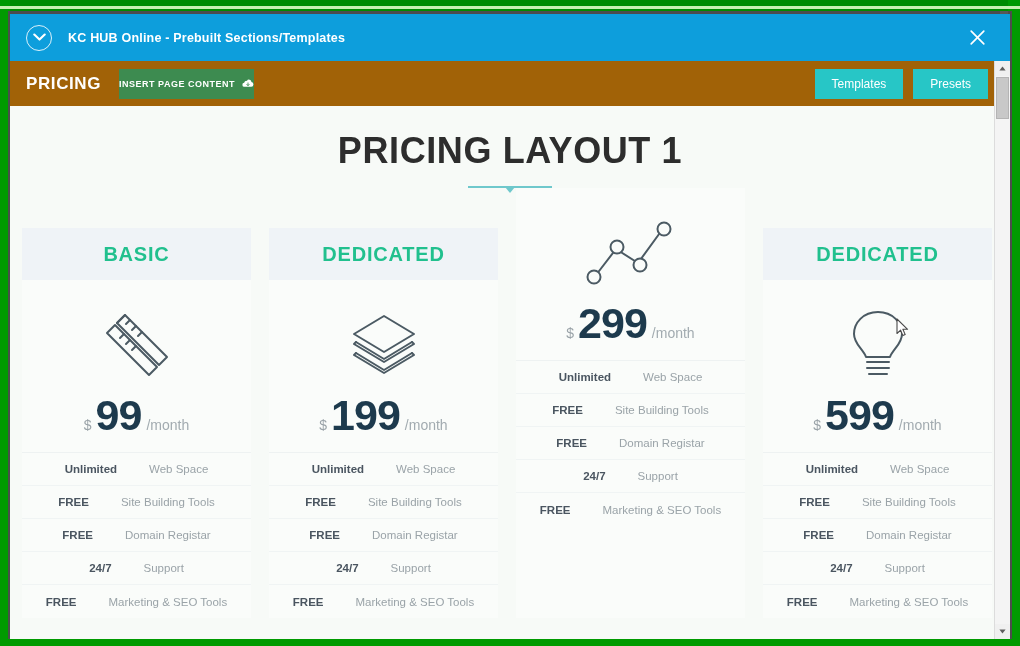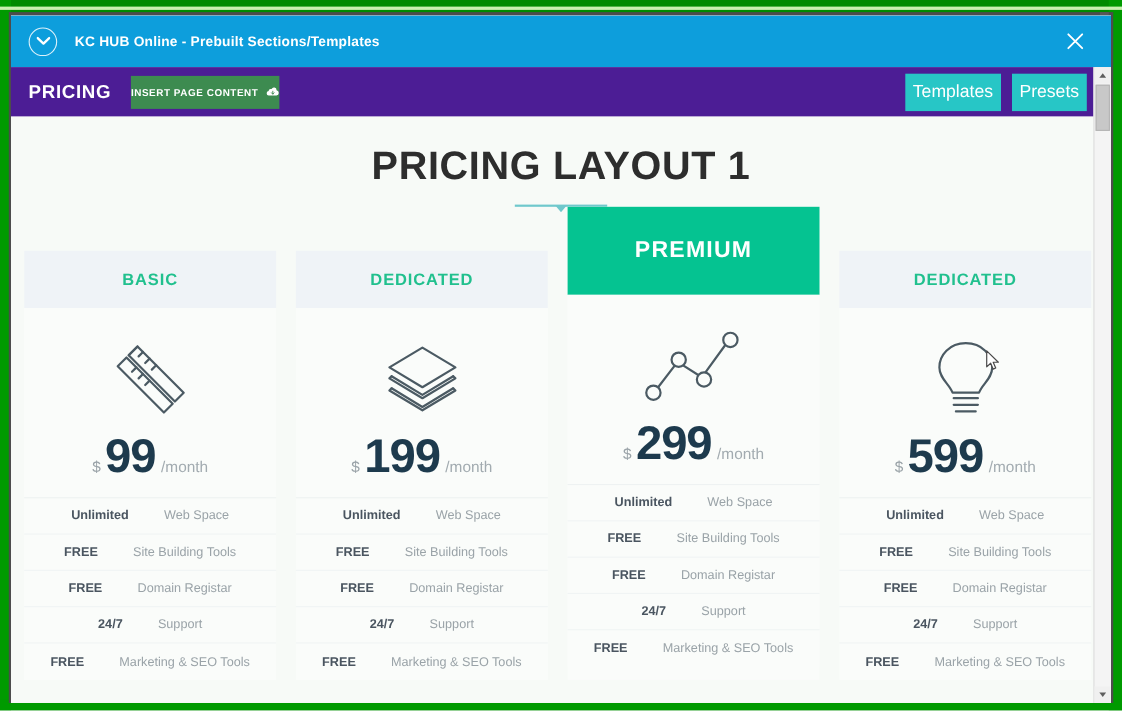--- a/index.html
+++ b/index.html
@@ -111,21 +111,21 @@
     transform: translateY(-50%);
     width: 22px; height: 22px;
     display: flex; align-items: center; justify-content: center;
     cursor: pointer;
   }
 
   
   #toolbar {
     position: relative;
     height: 45px;
-    background: #4c1d95;
+    background: #a16207;
     display: flex;
     align-items: center;
     padding-left: 16px;
   }
   #toolbar-label {
     color: #ffffff;
     font-size: 17px;
     font-weight: bold;
     letter-spacing: .6px;
   }
@@ -148,22 +148,22 @@
     position: absolute;
     right: 22px; top: 50%;
     transform: translateY(-50%);
     display: flex;
     gap: 10px;
   }
   .pill-btn {
     background: #27c6c6;
     color: #ffffff;
     border: none;
-    font-size: 16px;
-    padding: 8px 7px;
+    font-size: 12px;
+    padding: 8px 17px;
     cursor: pointer;
     font-family: "Liberation Sans", sans-serif;
   }
 
   
   #canvas {
     position: relative;
     height: 533px;
     background: #f7faf7;
     overflow: hidden;
@@ -215,21 +215,21 @@
 
   .card-head {
     height: 52px;
     background: #eff3f7;
     display: flex;
     align-items: center;
     justify-content: center;
   }
   .card-head .name {
     color: #21c08e;
-    font-size: 15px;
+    font-size: 20px;
     font-weight: bold;
     letter-spacing: .8px;
   }
   .card.featured .card-head {
     height: 80px;
     background: #05c391;
   }
   .card.featured .card-head .name {
     color: #ffffff;
     font-size: 21px;
@@ -468,23 +468,20 @@
       <span>Support</span>
     </div>
     <div class="feature">
       <b>FREE</b>
       <span>Marketing &amp; SEO Tools</span>
     </div>
               </div>
     </div>
           </div>
           <div class="card featured">
-    <div class="card-head">
-      <div class="name">PREMIUM</div>
-    </div>
     <div class="card-body">
       <div class="icon-wrap">
                 <svg width="92" height="70" viewBox="0 0 92 70" aria-hidden="true">
         <g fill="none" stroke="#4b5a63" stroke-width="2" stroke-linecap="round" stroke-linejoin="round">
           <path d="M11 57 L31 31 L53 45 L77 12"></path>
           <circle cx="9" cy="59" r="6.5" fill="#fafcfa"></circle>
           <circle cx="32" cy="29" r="6.5" fill="#fafcfa"></circle>
           <circle cx="55" cy="47" r="6.5" fill="#fafcfa"></circle>
           <circle cx="79" cy="11" r="6.5" fill="#fafcfa"></circle>
         </g>

